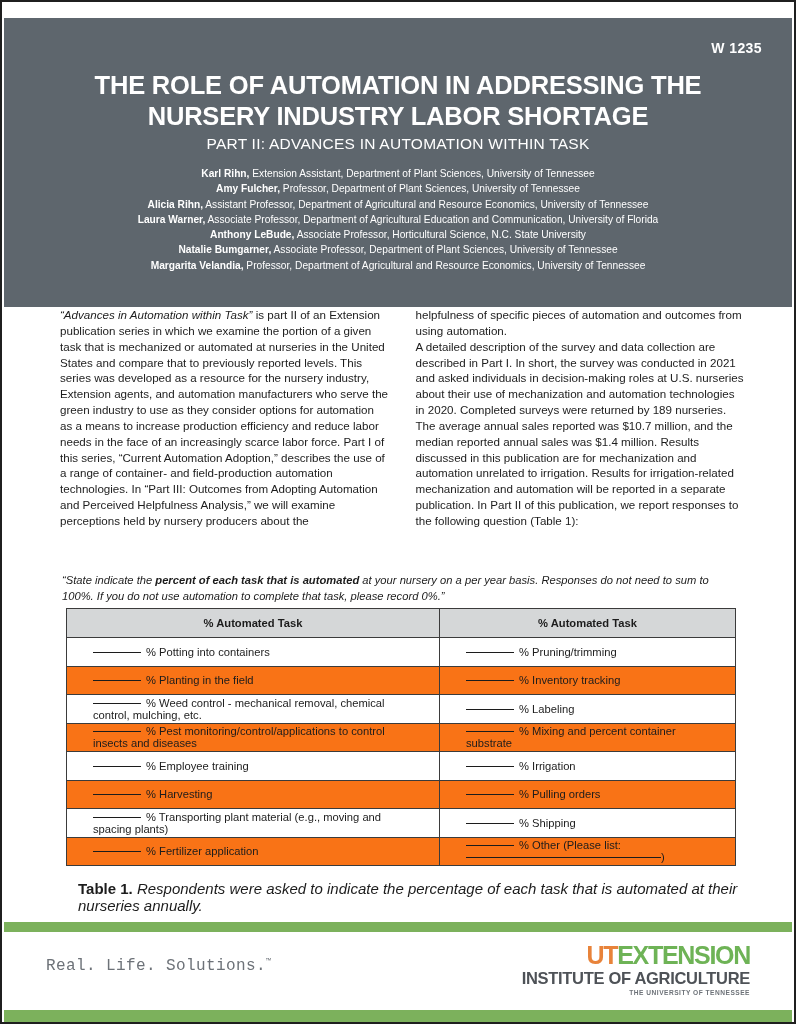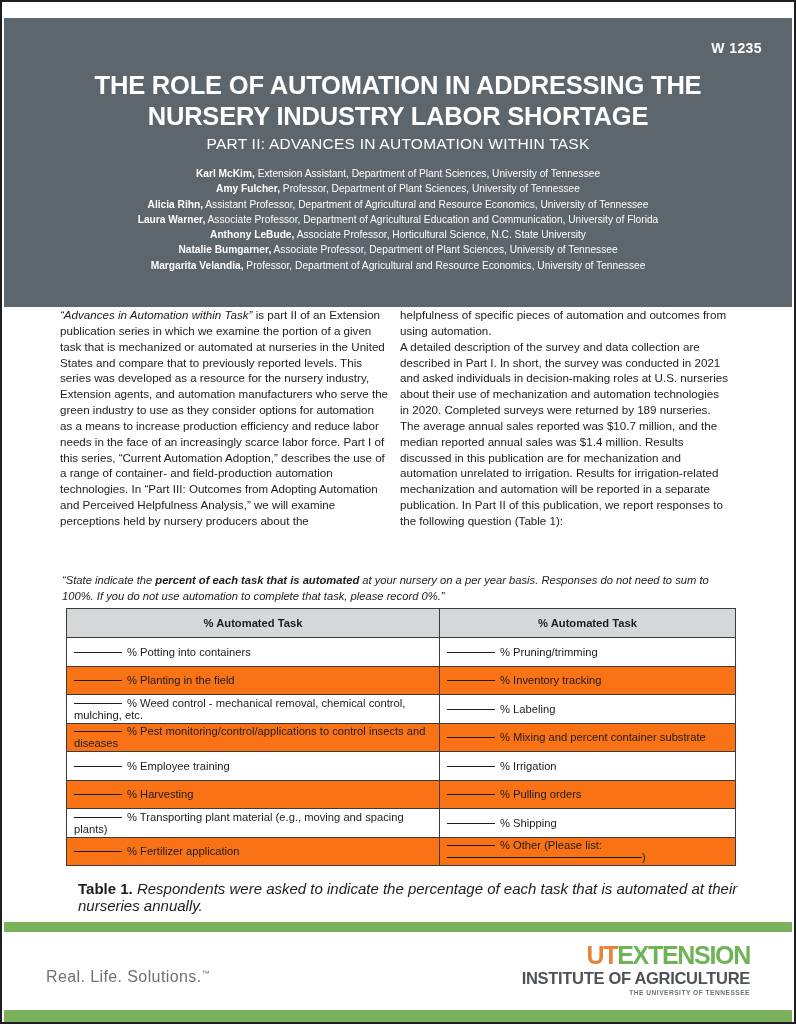--- a/index.html
+++ b/index.html
@@ -72,21 +72,21 @@
     font-weight: bold;
   }
 
   
   .body-cols {
     position: absolute;
     top: 305px;
     left: 58px;
     width: 684px;
     display: flex;
-    gap: 11px;
+    gap: 27px;
   }
   .col {
     width: 329px;
     font-size: 11.6px;
     line-height: 15.85px;
     color: #1c1c1c;
     text-align: left;
   }
   .col p { margin: 0; }
   .col .it { font-style: italic; }
@@ -113,21 +113,21 @@
   }
   table.survey {
     border-collapse: collapse;
     width: 100%;
     table-layout: fixed;
   }
   table.survey th, table.survey td {
     border: 1.4px solid #3b3b3b;
     height: 28.5px;
     box-sizing: border-box;
-    padding: 0 7px;
+    padding: 0 26px;
     font-size: 11.2px;
     color: #1c1c1c;
     vertical-align: middle;
   }
   table.survey th {
     background: #d5d7d8;
     text-align: center;
     font-weight: bold;
     font-size: 11.2px;
     height: 29px;
@@ -177,25 +177,24 @@
     position: absolute;
     left: 2px; right: 2px;
     top: 1008px;
     height: 14px;
     background: #7cb15c;
   }
   .tagline {
     position: absolute;
     left: 44px;
     top: 955px;
-    font-family: Liberation Sans, sans-serif;
+    font-family: Liberation Mono, monospace;
     font-size: 16px;
     color: #6d7278;
     letter-spacing: 0.4px;
-    margin-top: 11px;
   }
   .tagline sup {
     font-size: 8px;
     vertical-align: super;
   }
   .ut-logo {
     position: absolute;
     right: 44px;
     top: 941px;
     text-align: right;
@@ -229,21 +228,21 @@
 </head>
 <body>
 
 <div class="page">
 
   <div class="header">
     <div class="pubcode">W 1235</div>
     <div class="title">THE ROLE OF AUTOMATION IN ADDRESSING THE NURSERY INDUSTRY LABOR SHORTAGE</div>
     <div class="subtitle">PART II: ADVANCES IN AUTOMATION WITHIN TASK</div>
     <div class="authors" id="authors">
-        <div class="author-line"><span class="nm">Karl McKim,</span><span> Extension Assistant, Department of Plant Sciences, University of Tennessee</span></div>
+        <div class="author-line"><span class="nm">Karl Rihn,</span><span> Extension Assistant, Department of Plant Sciences, University of Tennessee</span></div>
         <div class="author-line"><span class="nm">Amy Fulcher,</span><span> Professor, Department of Plant Sciences, University of Tennessee</span></div>
         <div class="author-line"><span class="nm">Alicia Rihn,</span><span> Assistant Professor, Department of Agricultural and Resource Economics, University of Tennessee</span></div>
         <div class="author-line"><span class="nm">Laura Warner,</span><span> Associate Professor, Department of Agricultural Education and Communication, University of Florida</span></div>
         <div class="author-line"><span class="nm">Anthony LeBude,</span><span> Associate Professor, Horticultural Science, N.C. State University</span></div>
         <div class="author-line"><span class="nm">Natalie Bumgarner,</span><span> Associate Professor, Department of Plant Sciences, University of Tennessee</span></div>
         <div class="author-line"><span class="nm">Margarita Velandia,</span><span> Professor, Department of Agricultural and Resource Economics, University of Tennessee</span></div>
       </div>
   </div>
 
   <div class="body-cols">

